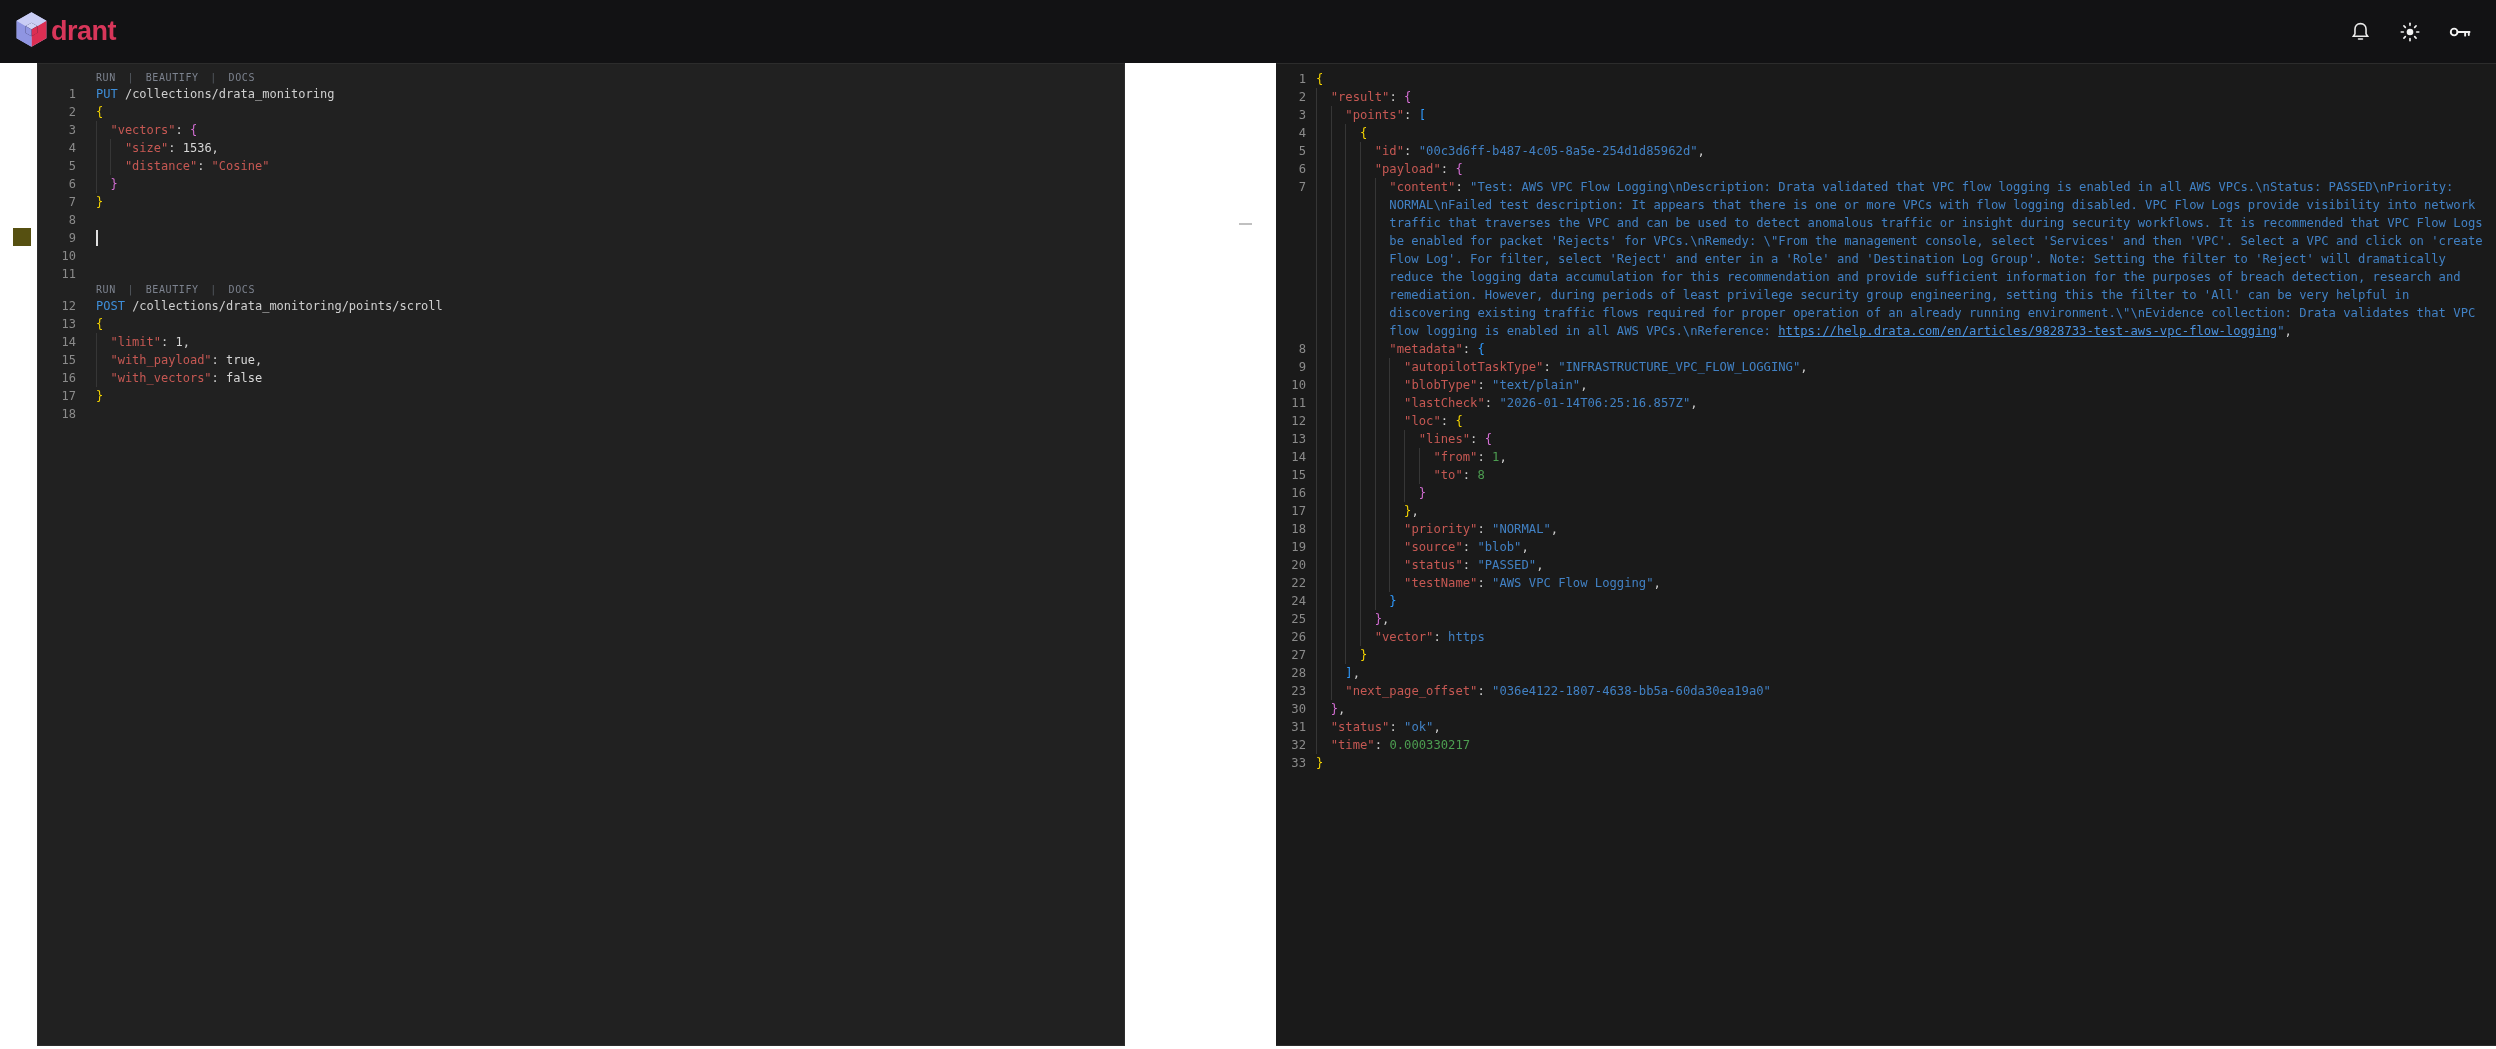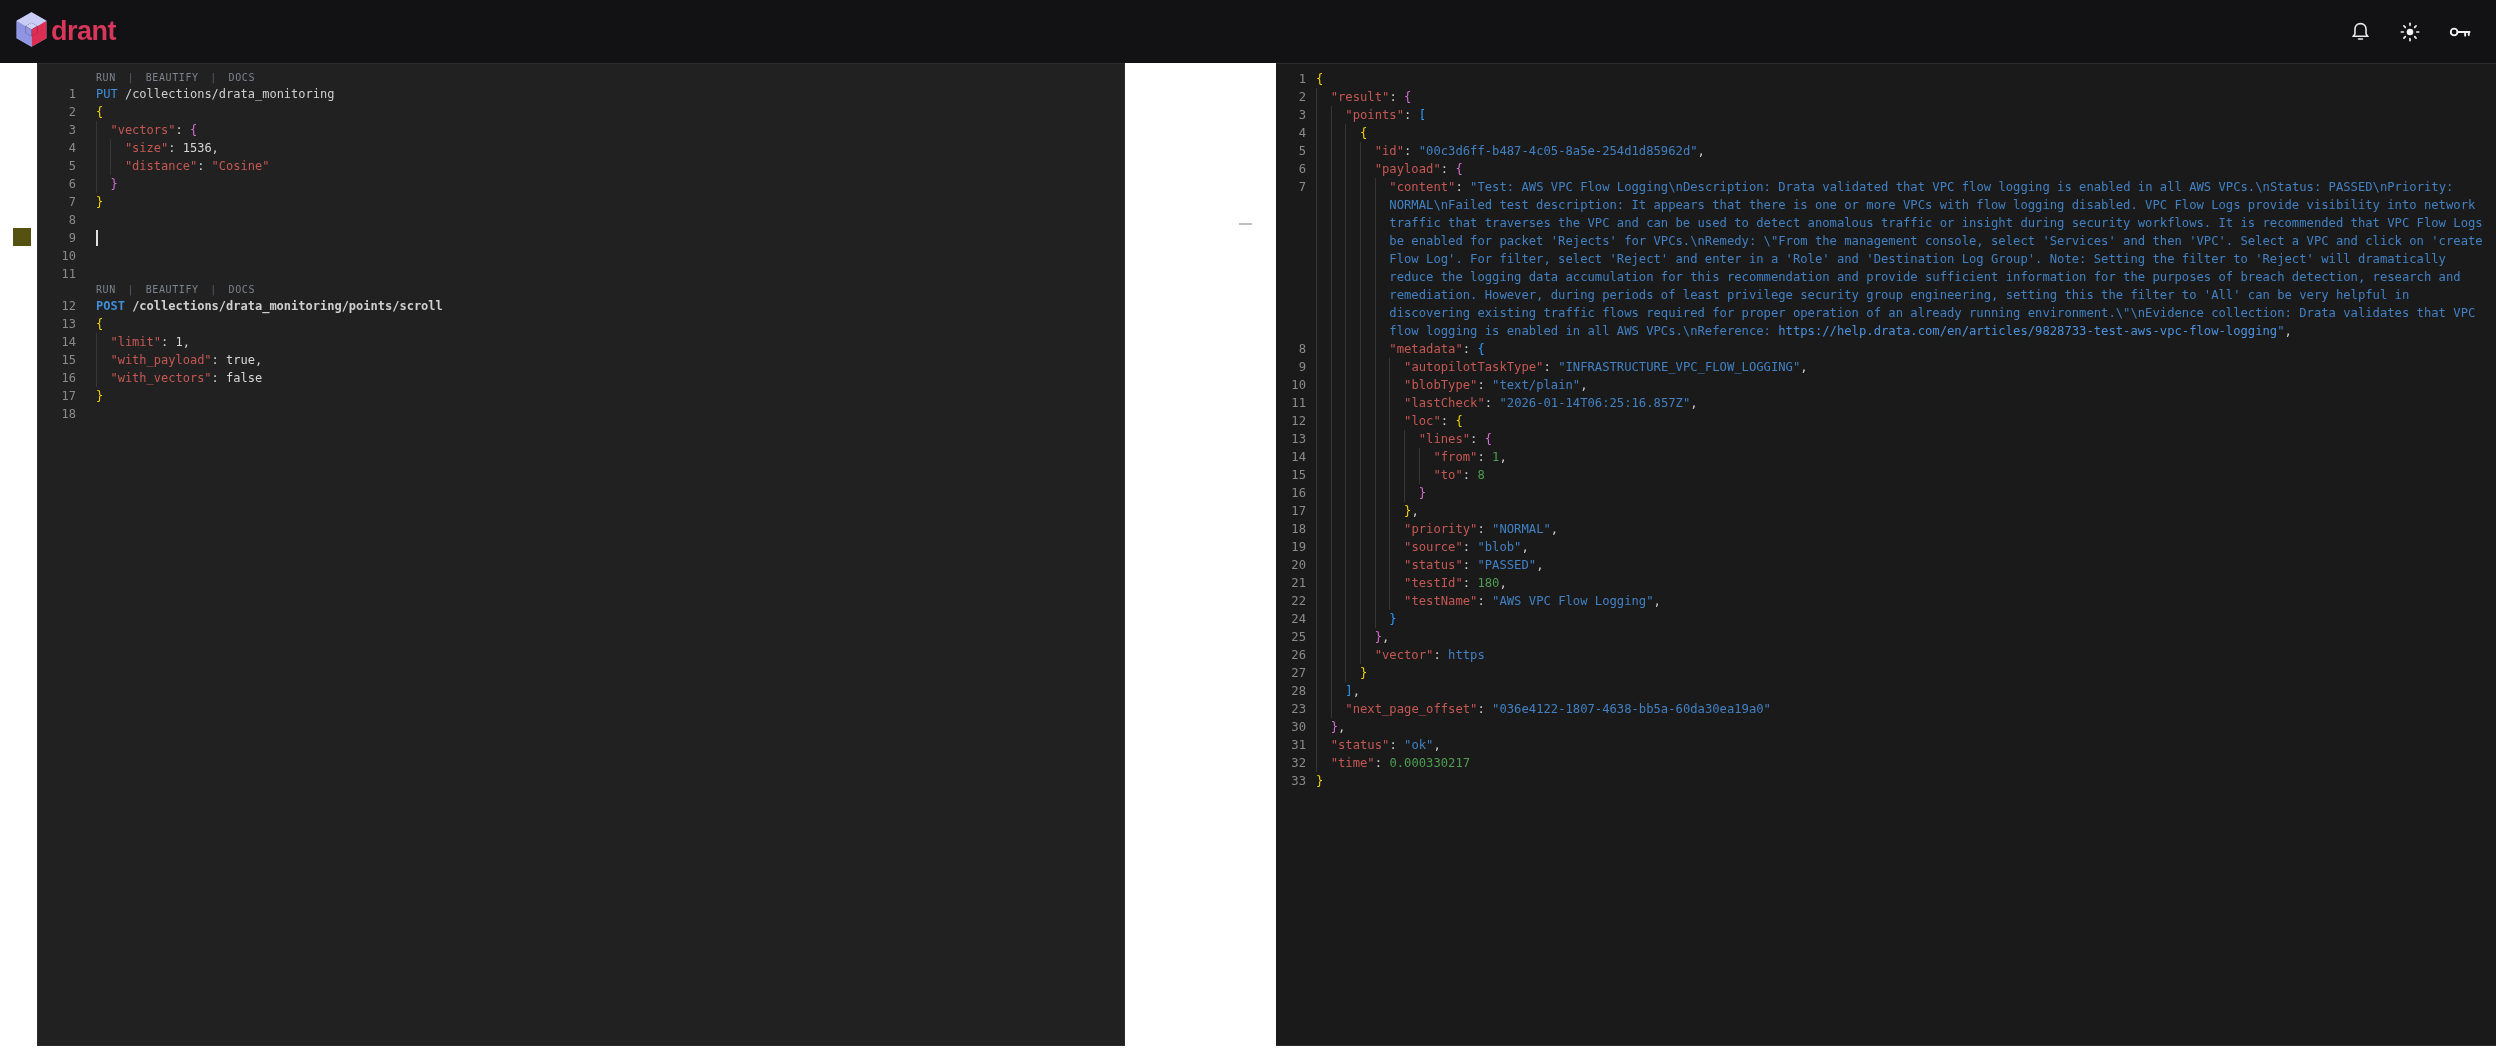--- a/index.html
+++ b/index.html
@@ -28,21 +28,21 @@
         background-repeat:no-repeat;background-size:0 100%;}
   .right-panel .code{font-size:12.2px;}
   .code.wrap{white-space:pre-wrap;word-break:normal;overflow-wrap:break-word;}
   .tb{flex:1;font-family:"DejaVu Sans Mono",monospace;font-size:10px;color:#7c828e;letter-spacing:0.6px;}
   .tb .tbb{cursor:pointer;color:#7c828e;}
   .tb .sep{color:#565b63;padding:0 5px;}
   
   .kw{color:#3e8ed9;} .pl{color:#cfcfcf;} .k{color:#c65853;} .s{color:#4181c4;}
   .n{color:#4d9e51;} .nw{color:#d8d8d8;}
   .b1{color:#f5d400;} .b2{color:#d46ed4;} .b3{color:#2f9bff;}
-  .lk{color:#4b93e0;cursor:pointer;}
+  .lk{color:#4b93e0;text-decoration:underline;cursor:pointer;}
   .cursor{position:absolute;left:0;top:1px;width:2px;height:16px;background:#e0e0e0;}
   
   .gutter-marker{position:absolute;left:13px;top:228px;width:18px;height:18px;background:#565011;}
   .ruler-mark{position:absolute;left:1239px;top:223px;width:13px;height:2px;background:#c0c0c0;}
   .divider{position:absolute;left:1252px;top:63px;width:24px;height:983px;cursor:col-resize;
            display:flex;align-items:center;justify-content:center;}
 </style>
 </head>
 <body>
 
@@ -151,21 +151,21 @@
       <div class="row">
         <div class="ln">11</div>
         <div class="code" style="padding-left: 0ch; background-size: 0px 100%;"></div>
       </div>
       <div class="row tbrow">
         <div class="ln"></div>
         <div class="tb"><span class="tbb">RUN</span><span class="sep"> | </span><span class="tbb">BEAUTIFY</span><span class="sep"> | </span><span class="tbb">DOCS</span></div>
       </div>
       <div class="row">
         <div class="ln">12</div>
-        <div class="code" style="padding-left: 0ch; background-size: 0px 100%; font-weight: bold;"><span class="kw">POST</span><span class="pl"> /collections/drata_monitoring/points/scroll</span></div>
+        <div class="code" style="padding-left: 0ch; background-size: 0px 100%;"><span class="kw">POST</span><span class="pl"> /collections/drata_monitoring/points/scroll</span></div>
       </div>
       <div class="row">
         <div class="ln">13</div>
         <div class="code" style="padding-left: 0ch; background-size: 0px 100%;"><span class="b1">{</span></div>
       </div>
       <div class="row">
         <div class="ln">14</div>
         <div class="code" style="padding-left: 2ch; background-size: 2ch 100%;"><span class="k">"limit"</span><span class="pl">: </span><span class="nw">1</span><span class="pl">,</span></div>
       </div>
       <div class="row">
@@ -268,24 +268,20 @@
       </div>
       <div class="row">
         <div class="ln">19</div>
         <div class="code" style="padding-left: 12ch; background-size: 12ch 100%;"><span class="k">"source"</span><span class="pl">: </span><span class="s">"blob"</span><span class="pl">,</span></div>
       </div>
       <div class="row">
         <div class="ln">20</div>
         <div class="code" style="padding-left: 12ch; background-size: 12ch 100%;"><span class="k">"status"</span><span class="pl">: </span><span class="s">"PASSED"</span><span class="pl">,</span></div>
       </div>
       <div class="row">
-        <div class="ln">21</div>
-        <div class="code" style="padding-left: 12ch; background-size: 12ch 100%;"><span class="k">"testId"</span><span class="pl">: </span><span class="n">180</span><span class="pl">,</span></div>
-      </div>
-      <div class="row">
         <div class="ln">22</div>
         <div class="code" style="padding-left: 12ch; background-size: 12ch 100%;"><span class="k">"testName"</span><span class="pl">: </span><span class="s">"AWS VPC Flow Logging"</span><span class="pl">,</span></div>
       </div>
       <div class="row">
         <div class="ln">24</div>
         <div class="code" style="padding-left: 10ch; background-size: 10ch 100%;"><span class="b3">}</span></div>
       </div>
       <div class="row">
         <div class="ln">25</div>
         <div class="code" style="padding-left: 8ch; background-size: 8ch 100%;"><span class="b2">}</span><span class="pl">,</span></div>

